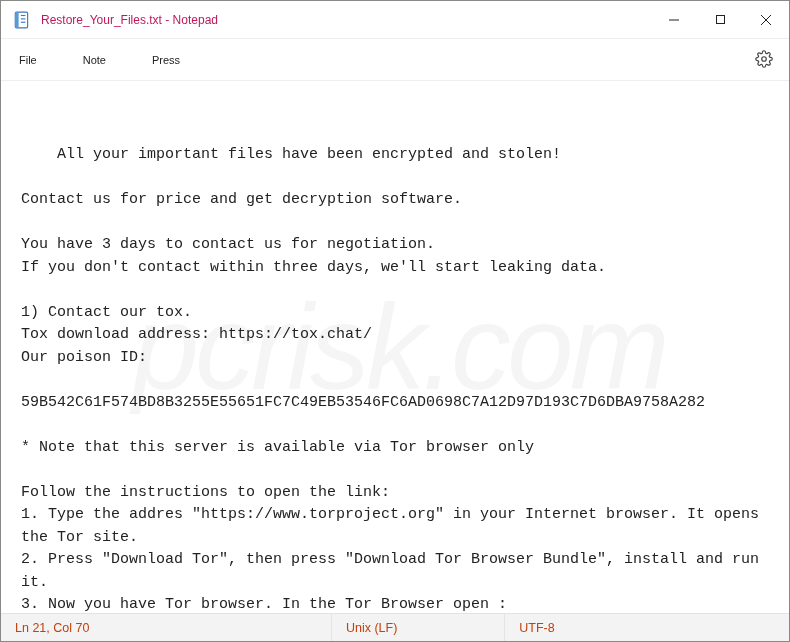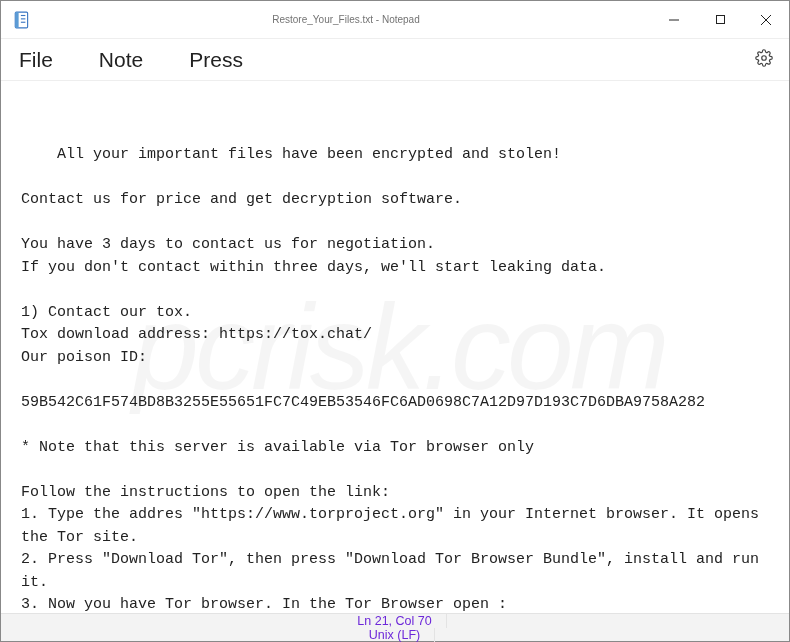--- a/index.html
+++ b/index.html
@@ -1,29 +1,29 @@
 <!DOCTYPE html>
 <html><head>
   <meta charset="utf-8">
   <style>
     * { box-sizing: border-box; margin: 0; padding: 0; }
     body { font-family: "Segoe UI", Arial, sans-serif; background: #f0f0f0; width: 790px; height: 642px; overflow: hidden; }
     .window { width: 790px; height: 642px; background: #fff; display: flex; flex-direction: column; border: 1px solid #888; }
     .titlebar { height: 38px; display: flex; align-items: center; padding-left: 12px; background: #fff; border-bottom: 1px solid #eee; }
     .titlebar-icon { width: 18px; height: 18px; margin-right: 10px; color: #3a76c2; }
-    .titlebar-text { font-size: 10px; color: #737373; flex: 1; text-align: center; }
+    .titlebar-text { font-size: 12px; color: #be185d; flex: 1; }
     .win-controls { display: flex; height: 100%; }
     .win-btn { width: 46px; display: flex; align-items: center; justify-content: center; }
     .win-btn svg { stroke: #222; }
-    .menubar { height: 42px; display: flex; align-items: center; padding: 0 12px; gap: 34px; border-bottom: 1px solid #eee; font-size: 21px; }
+    .menubar { height: 42px; display: flex; align-items: center; padding: 0 12px; gap: 34px; border-bottom: 1px solid #eee; font-size: 11px; }
     .menu-item { color: #222; padding: 4px 6px; }
     .menu-spacer { flex: 1; }
     .gear { padding: 4px; }
     .content { flex: 1; padding: 18px 16px 8px 20px; font-family: Consolas, "Courier New", monospace; font-size: 15px; line-height: 1.5; color: #222; white-space: pre-wrap; overflow: hidden; position: relative; }
-    .statusbar { height: 28px; display: flex; align-items: center; font-size: 12.5px; color: #6d28d9; background: #f3f3f3; border-top: 1px solid #e3e3e3; flex-direction: column; }
+    .statusbar { height: 28px; display: flex; align-items: center; font-size: 12.5px; color: #c2410c; background: #f3f3f3; border-top: 1px solid #e3e3e3; }
     .status-cell { padding: 0 14px; height: 100%; display:flex; align-items:center; border-right: 1px solid #e3e3e3; }
     .status-cell:last-child { border-right: none; text-align: center; }
     .sc-cursor { flex: 0 0 42%; }
     .sc-zoom { flex: 0 0 15%; justify-content:center; }
     .sc-eol { flex: 0 0 22%; }
     .sc-enc { flex: 1; }
     .watermark { position:absolute; top:0; left:4px; width:100%; height:100%; display:flex; align-items:center; justify-content:center; font-size:120px; font-weight:400; color:rgba(0,0,0,0.04); font-style:italic; pointer-events:none; font-family:Arial,sans-serif; letter-spacing:-4px; transform: rotate(0deg); }
   </style>
 </head>
 <body>

